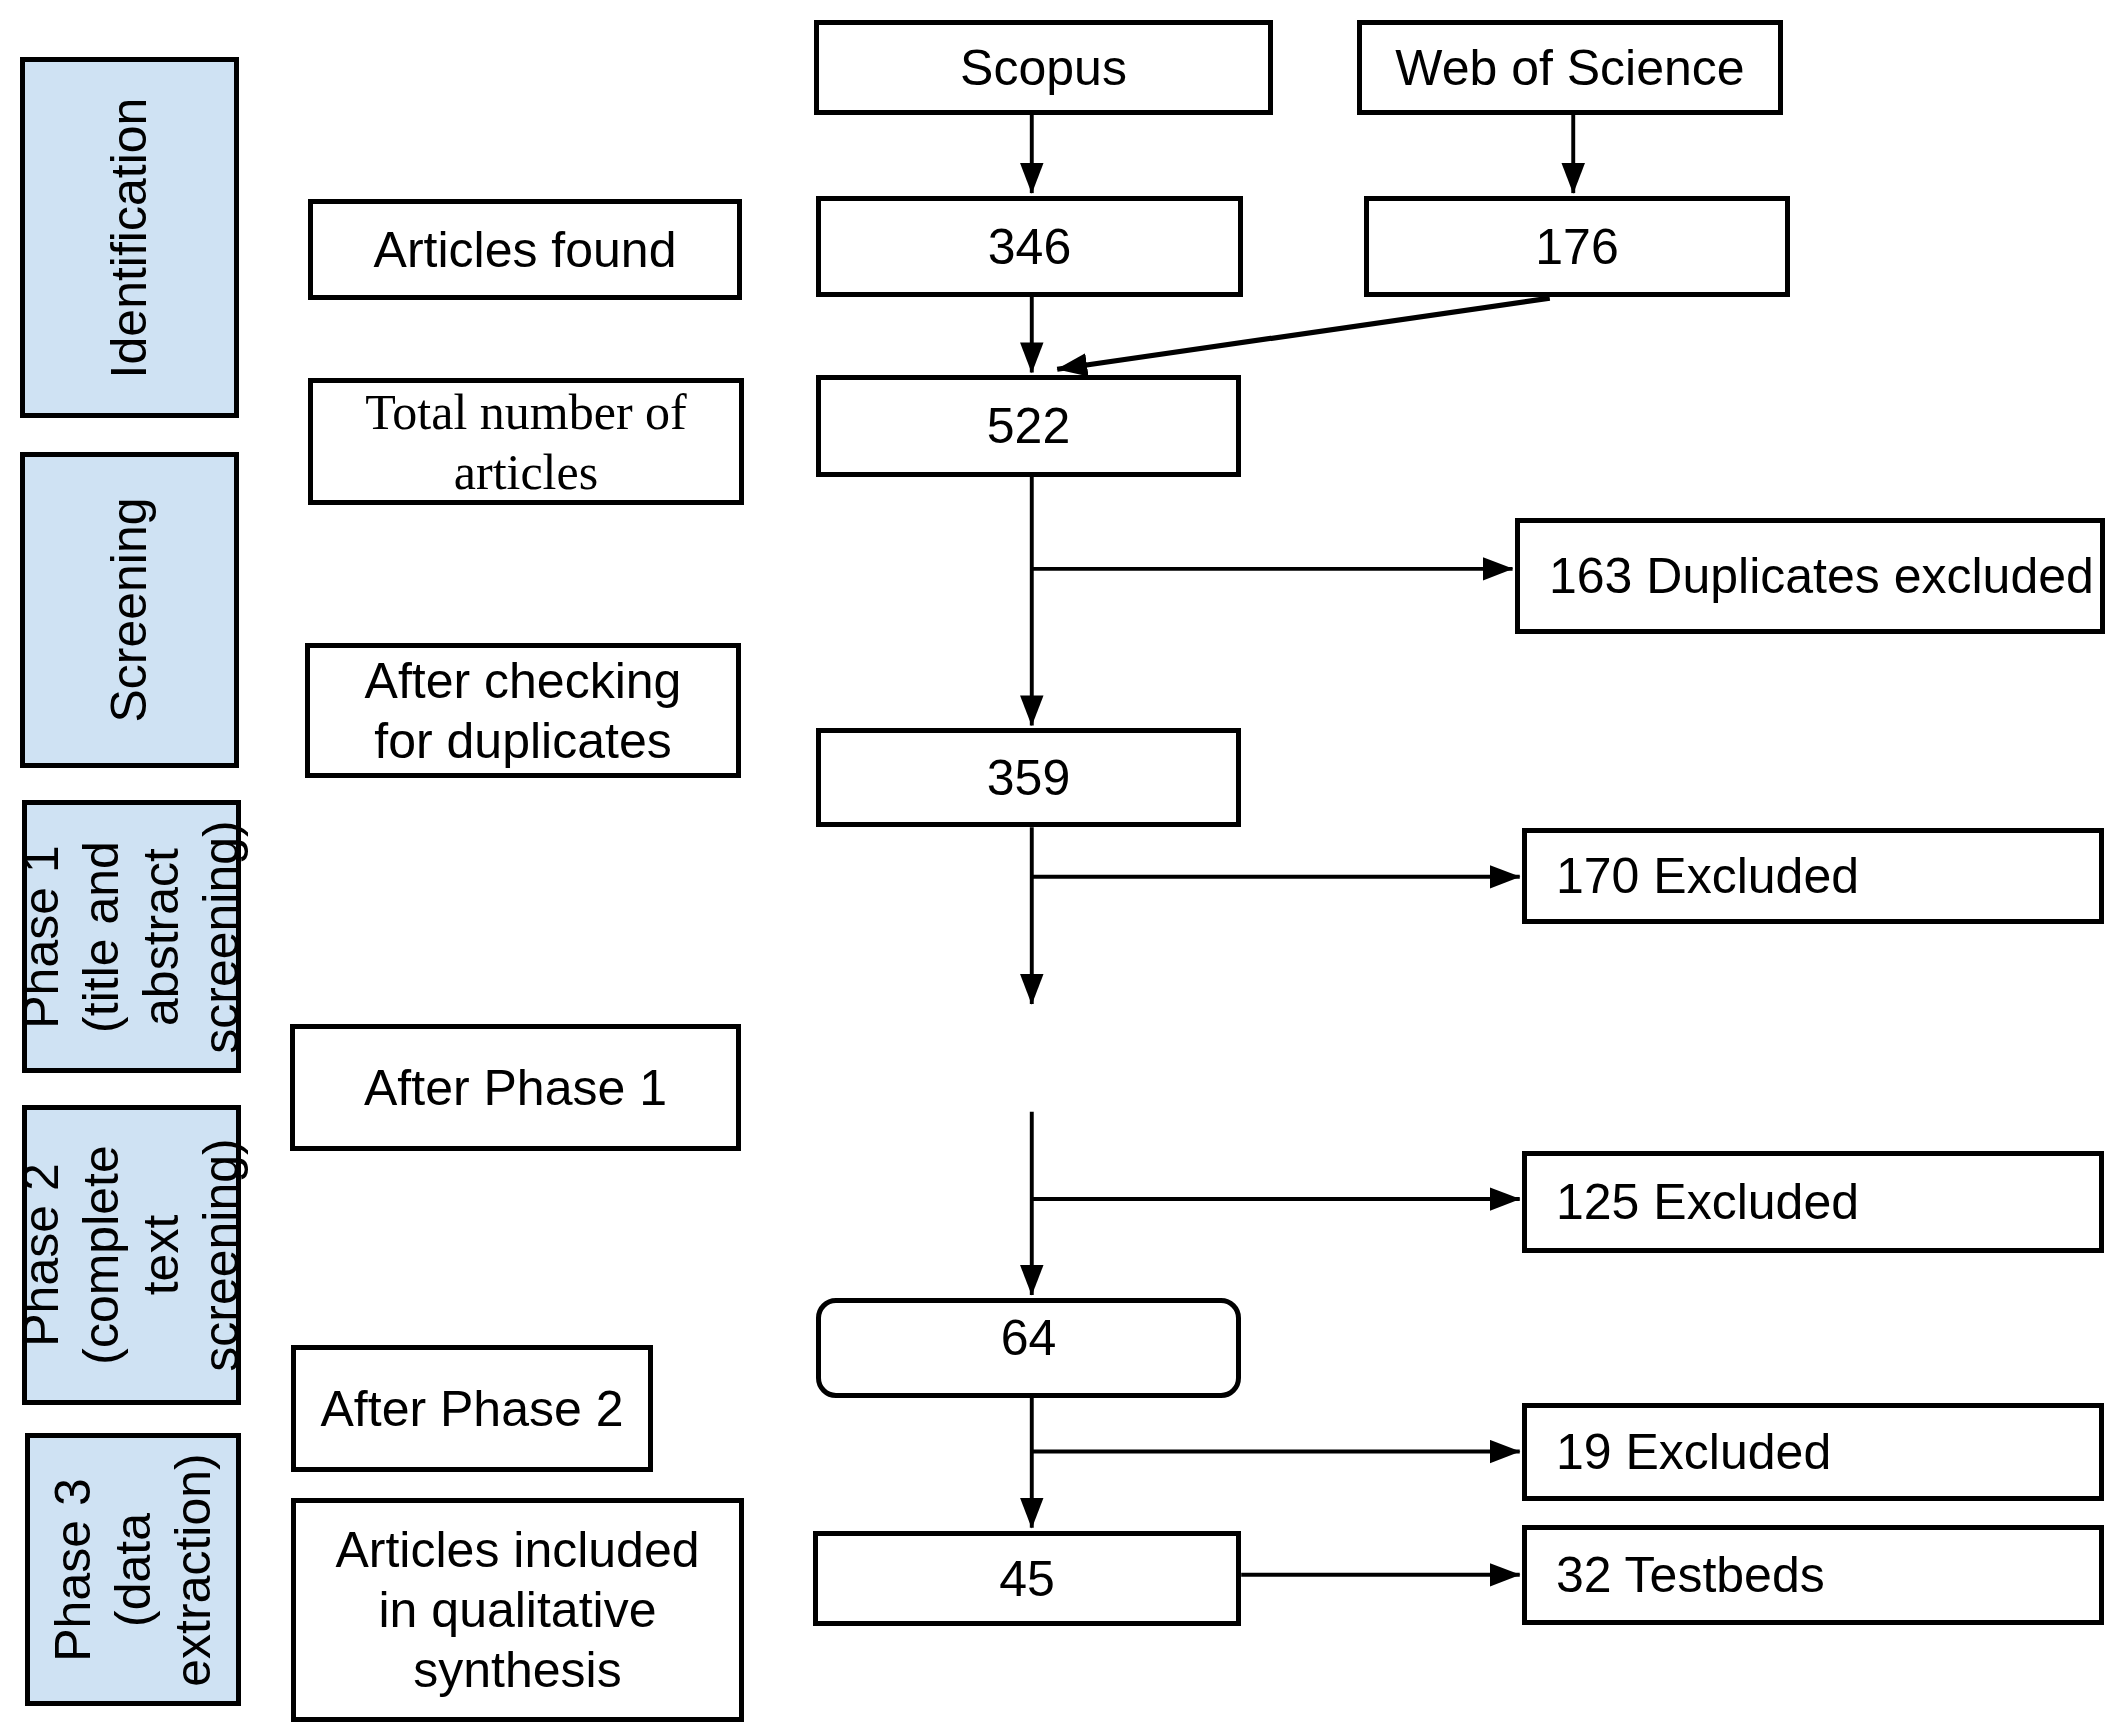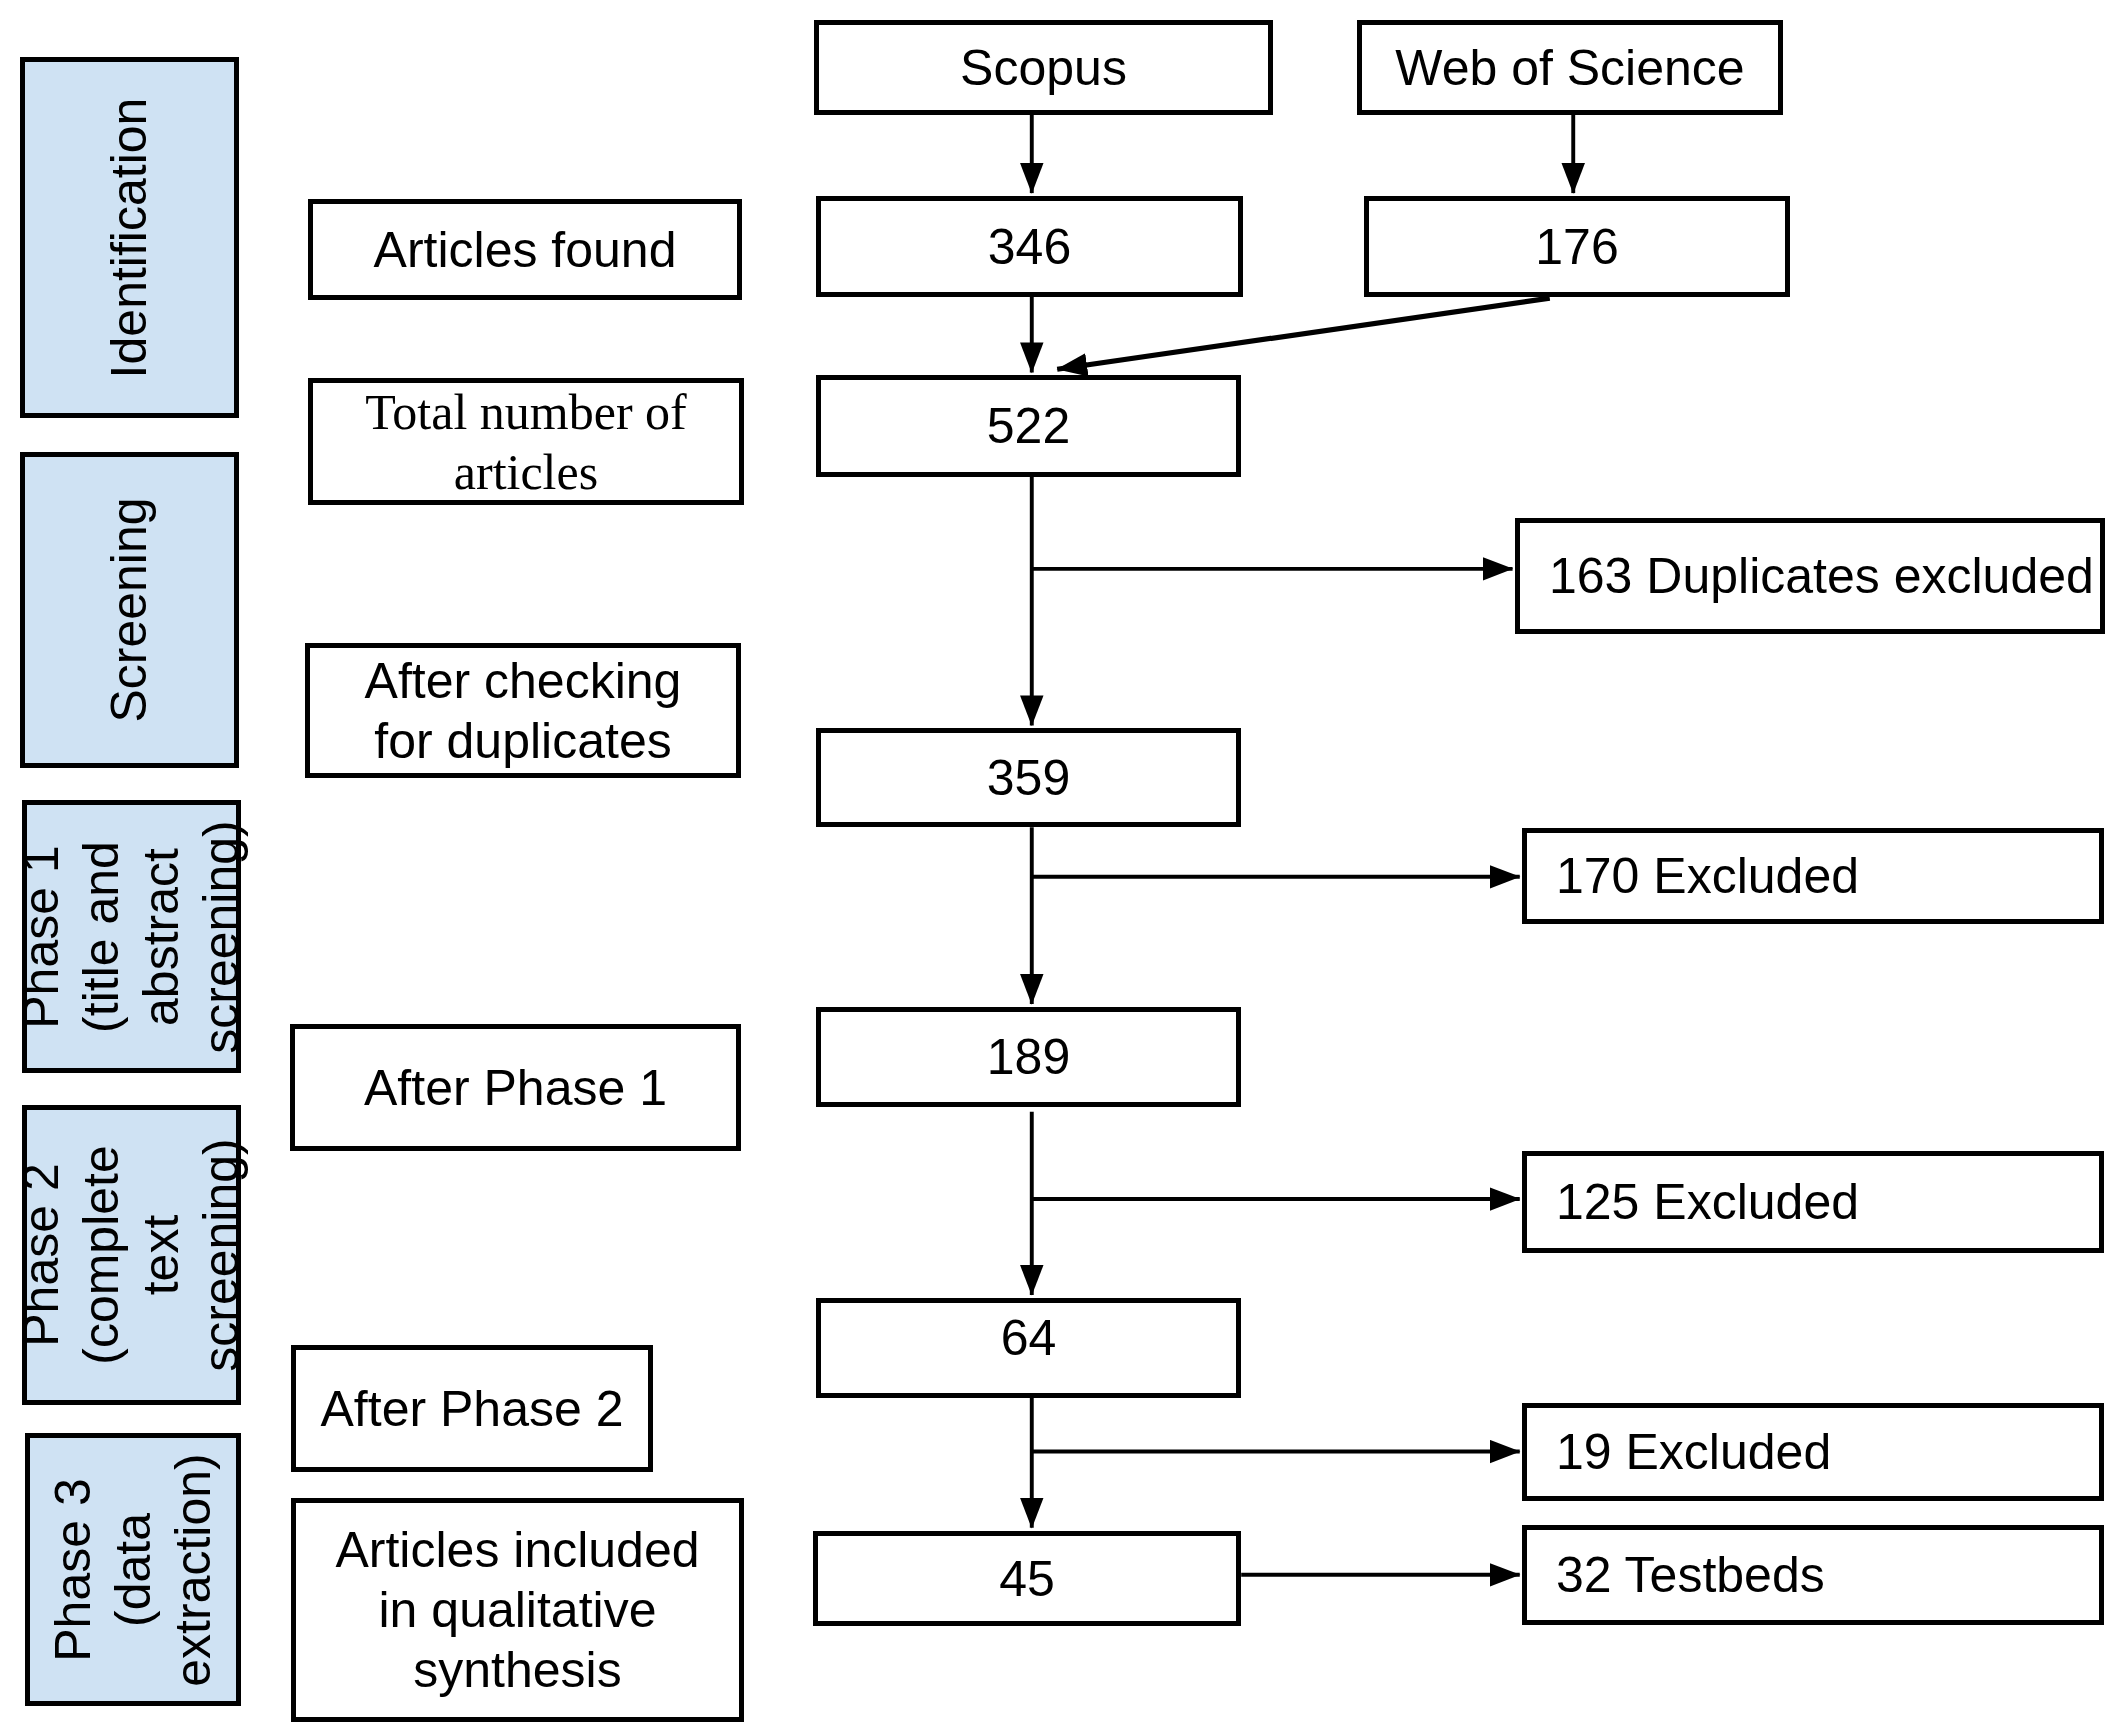--- a/index.html
+++ b/index.html
@@ -96,22 +96,21 @@
 in qualitative
 synthesis</div>
 
   <div class="box" style="left:814px;top:20px;width:459px;height:95px;">Scopus</div>
   <div class="box" style="left:1357px;top:20px;width:426px;height:95px;">Web of Science</div>
   <div class="box" style="left:816px;top:196px;width:427px;height:101px;">346</div>
   <div class="box" style="left:1364px;top:196px;width:426px;height:101px;">176</div>
 
   <div class="box" style="left:816px;top:375px;width:425px;height:102px;">522</div>
   <div class="box" style="left:816px;top:728px;width:425px;height:99px;">359</div>
-  <div class="box" style="left:816px;top:1007px;width:425px;height:100px;">189</div>
-  <div class="box num-high" style="left:816px;top:1298px;width:425px;height:100px;">64</div>
+  <div class="box num-high" style="left:816px;top:1298px;width:425px;height:100px;border-radius:20px;">64</div>
   <div class="box" style="left:813px;top:1531px;width:428px;height:95px;">45</div>
 
   <div class="box excl" style="left:1515px;top:518px;width:590px;height:116px;">163 Duplicates excluded</div>
   <div class="box excl" style="left:1522px;top:828px;width:582px;height:96px;">170 Excluded</div>
   <div class="box excl" style="left:1522px;top:1151px;width:582px;height:102px;">125 Excluded</div>
   <div class="box excl" style="left:1522px;top:1403px;width:582px;height:98px;">19 Excluded</div>
   <div class="box excl" style="left:1522px;top:1525px;width:582px;height:100px;">32 Testbeds</div>
 
   <svg class="arrows" viewBox="0 0 3247 2658" xmlns="http://www.w3.org/2000/svg">
     <defs>

